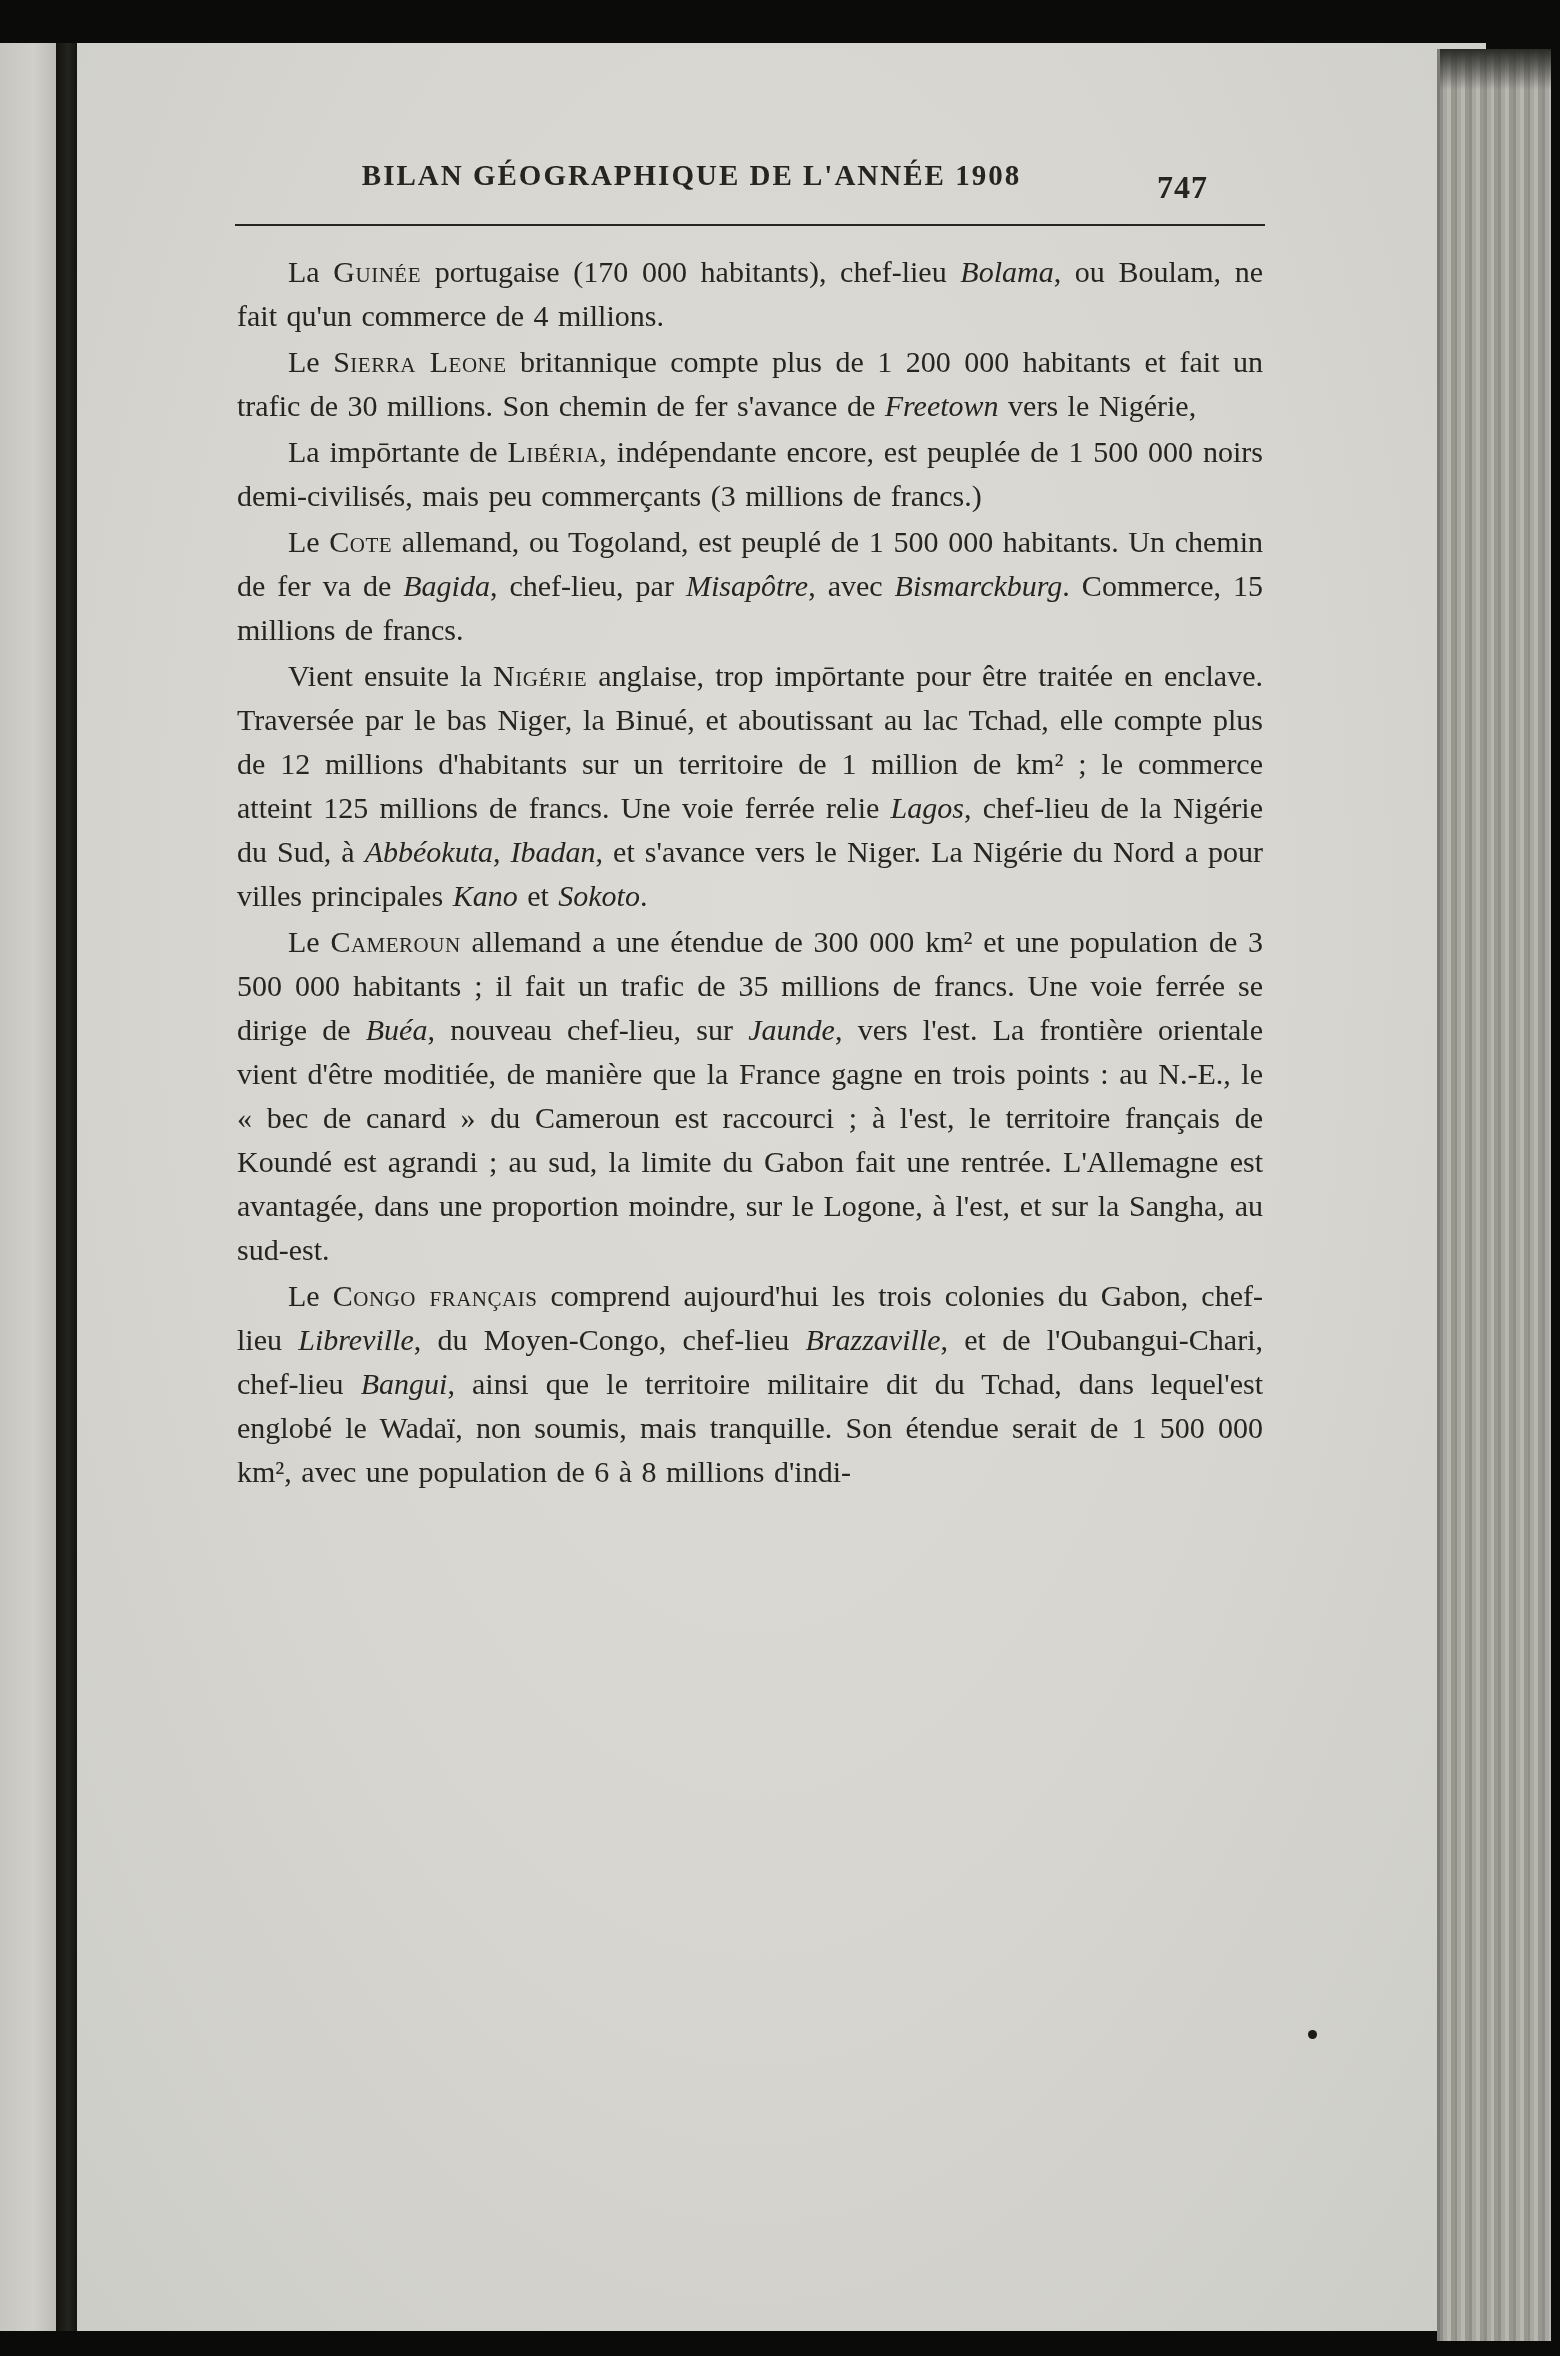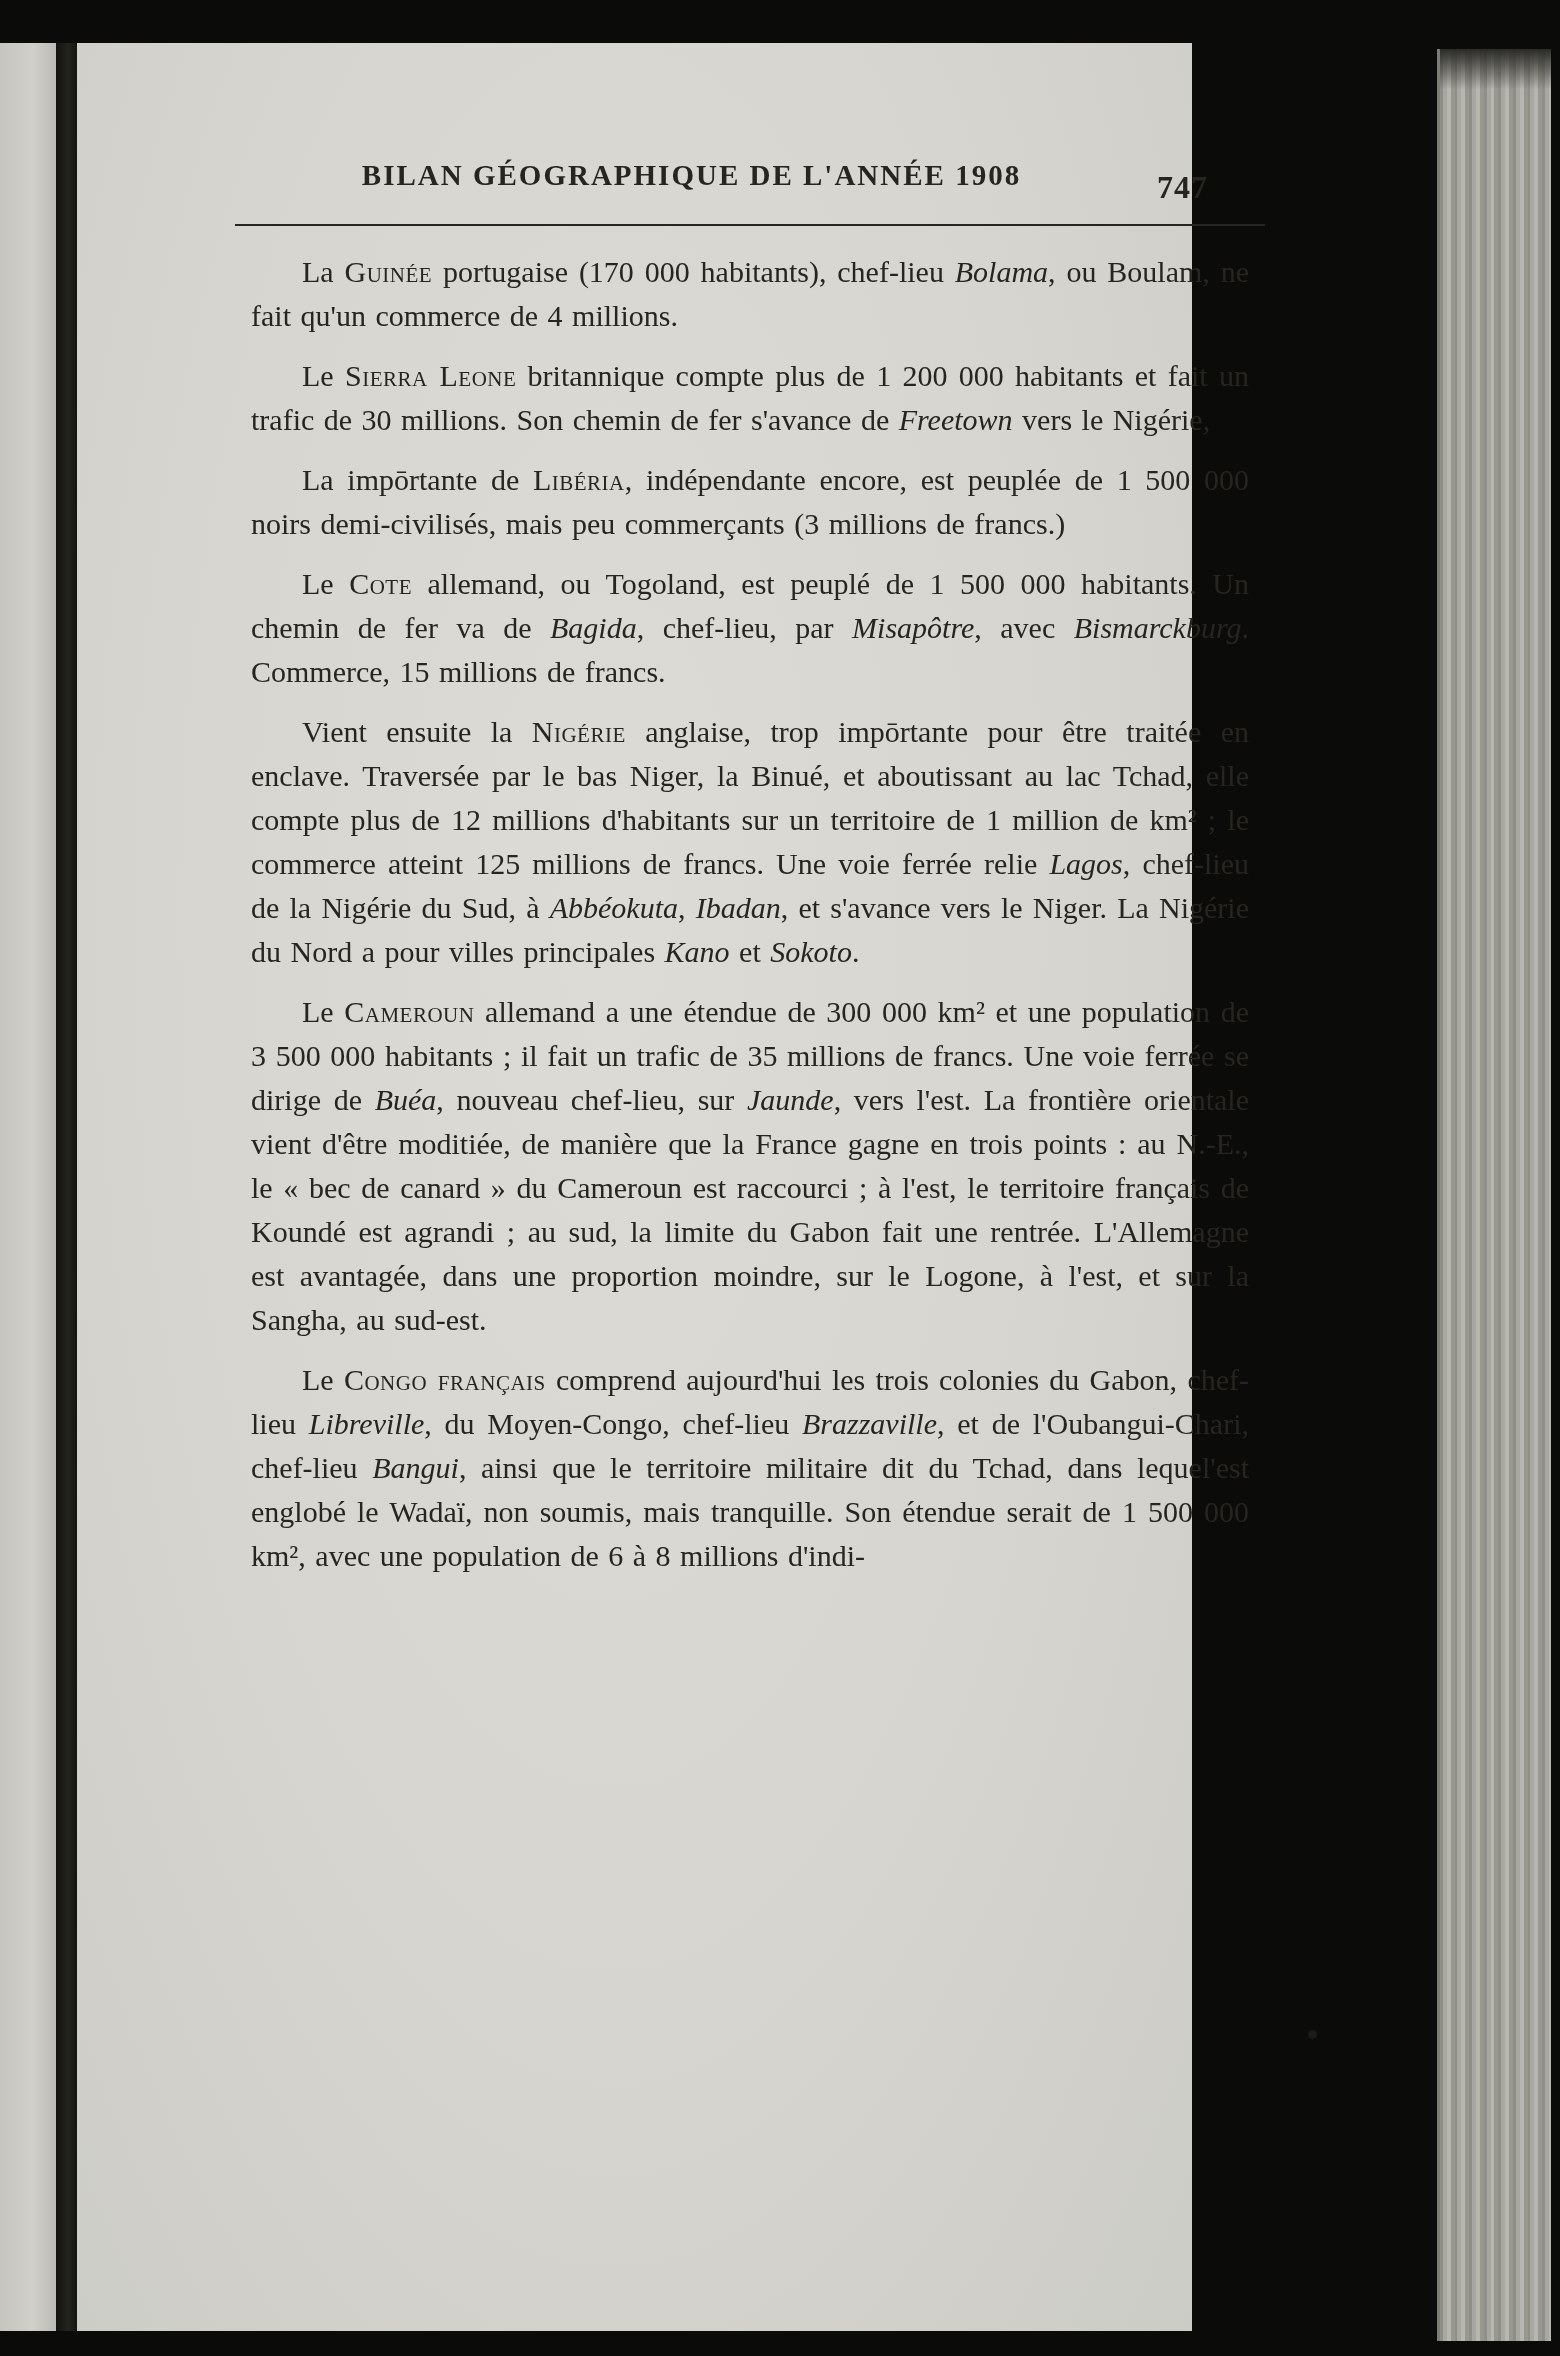--- a/index.html
+++ b/index.html
@@ -5,35 +5,35 @@
   html,body{margin:0;padding:0;background:#0b0b0a;}
   .scan{position:relative;width:1560px;height:2356px;background:#0b0b0a;overflow:hidden;
         font-family:"Liberation Serif","DejaVu Serif",serif;}
   
   .left-edge{position:absolute;left:0;top:43px;width:56px;height:2288px;
              background:linear-gradient(90deg,#c6c5c0,#d0cfca 60%,#bcbbb6);}
   
   .gutter{position:absolute;left:56px;top:43px;width:21.5px;height:2288px;
           background:linear-gradient(90deg,#12120f,#232320 55%,#12120f);}
   
-  .page{position:absolute;left:77px;top:43px;width:1115px;height:2288px;
+  .page{position:absolute;left:77px;top:43px;width:1409px;height:2288px;
         background:radial-gradient(ellipse at 48% 38%, #dcdbd6 0%, #d6d5d0 55%, #ccccc6 100%);}
   
   .page-edges{position:absolute;left:1437px;top:49px;width:111px;height:2292px;
               background:repeating-linear-gradient(90deg,#8f8e89 0 2.9px,#a8a7a1 2.9px 6.8px,#b7b6b0 6.8px 10.7px,#99988f 10.7px 14.6px);
               border-left:3.9px solid #7d7c77;}
   .page-edges:before{content:"";position:absolute;left:0;top:0;width:100%;height:45px;
               background:linear-gradient(180deg,#2a2a27,rgba(42,42,39,0) 90%);}
   .content{position:absolute;left:158px;top:111px;width:1030px;color:#26251f;}
   .running-head{position:relative;display:flex;justify-content:center;line-height:43px;}
   .head-title{font-size:29px;font-weight:bold;letter-spacing:2px;margin-right:117px;white-space:nowrap;}
   .page-number{position:absolute;right:57px;top:0;font-size:32px;font-weight:bold;letter-spacing:1px;margin-top:12px;}
   .head-rule{height:0;border-top:2.9px solid #26251f;margin-top:27px;}
   .body-text{margin-top:24.4px;font-size:30px;line-height:44px;text-align:justify;word-spacing:2px;}
-  .body-text p{margin:16px;text-indent:51px;}
+  .body-text p{margin:2px;text-indent:51px;}
   .sc{font-variant:small-caps;letter-spacing:0.5px;}
   .i{font-style:italic;}
   .ink-speck{position:absolute;left:1308px;top:2030px;width:8.8px;height:8.8px;border-radius:50%;background:#1c1b18;}
 </style>
 </head>
 <body>
 
 <div class="scan">
   <div class="left-edge"></div>
   <div class="gutter"></div>

